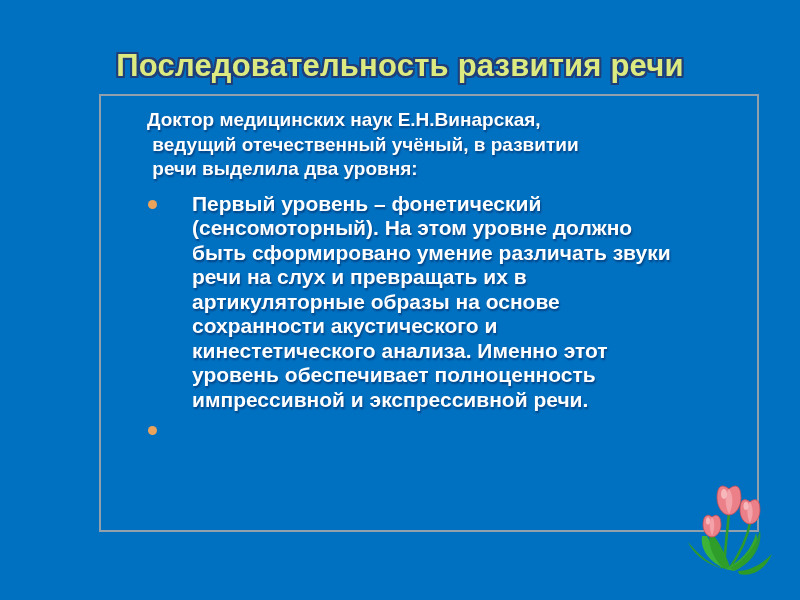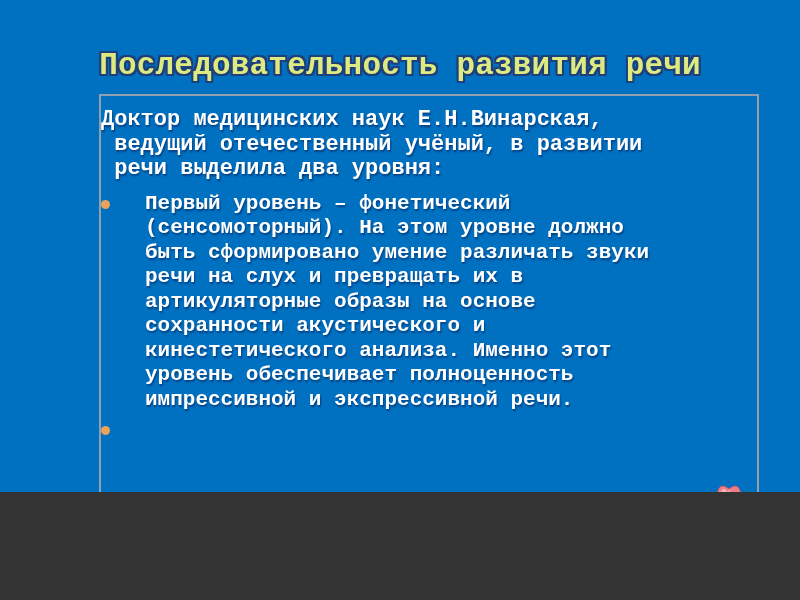--- a/index.html
+++ b/index.html
@@ -1,21 +1,21 @@
 <!DOCTYPE html>
 <html><head>
 <meta charset="utf-8">
 <style>
   html,body{margin:0;padding:0;background:#333;}
   .slide{
     position:relative;
-    width:800px;height:492px;
+    width:800px;height:600px;
     background:var(--bg,#0071C1);
     overflow:hidden;
-    font-family:Liberation Mono, monospace;
+    font-family:Liberation Sans, sans-serif;
   }
   .slide-title{
     position:absolute;
     left:0;right:0;top:48px;
     margin:0;
     text-align:center;
     font-size:31px;
     font-weight:bold;
     letter-spacing:0.2px;
     color:var(--title-fill,#DCEA7F);
@@ -32,29 +32,31 @@
   }
   .content-box{
     position:absolute;
     left:99px;top:94px;
     width:660px;height:438px;
     box-sizing:border-box;
     border:2px solid var(--border,#92A0AE);
   }
   .intro{
     margin:12px 0 10px 0;
-    font-size:22px;
+    padding-left:46px;
+    font-size:19px;
     font-weight:bold;
     line-height:24.5px;
     color:var(--text,#FFFFFF);
     text-shadow:1px 2px 2px rgba(0,25,80,0.55);
     white-space:pre-wrap;
   }
   .bullet-item{
     display:flex;
+    padding-left:47px;
     margin-top:6px;
     align-items:flex-start;
   }
   .bullet-marker{
     flex:none;
     width:9px;height:9px;
     margin-top:8px;
     border-radius:50%;
     background:var(--bullet,#EBA35B);
   }

